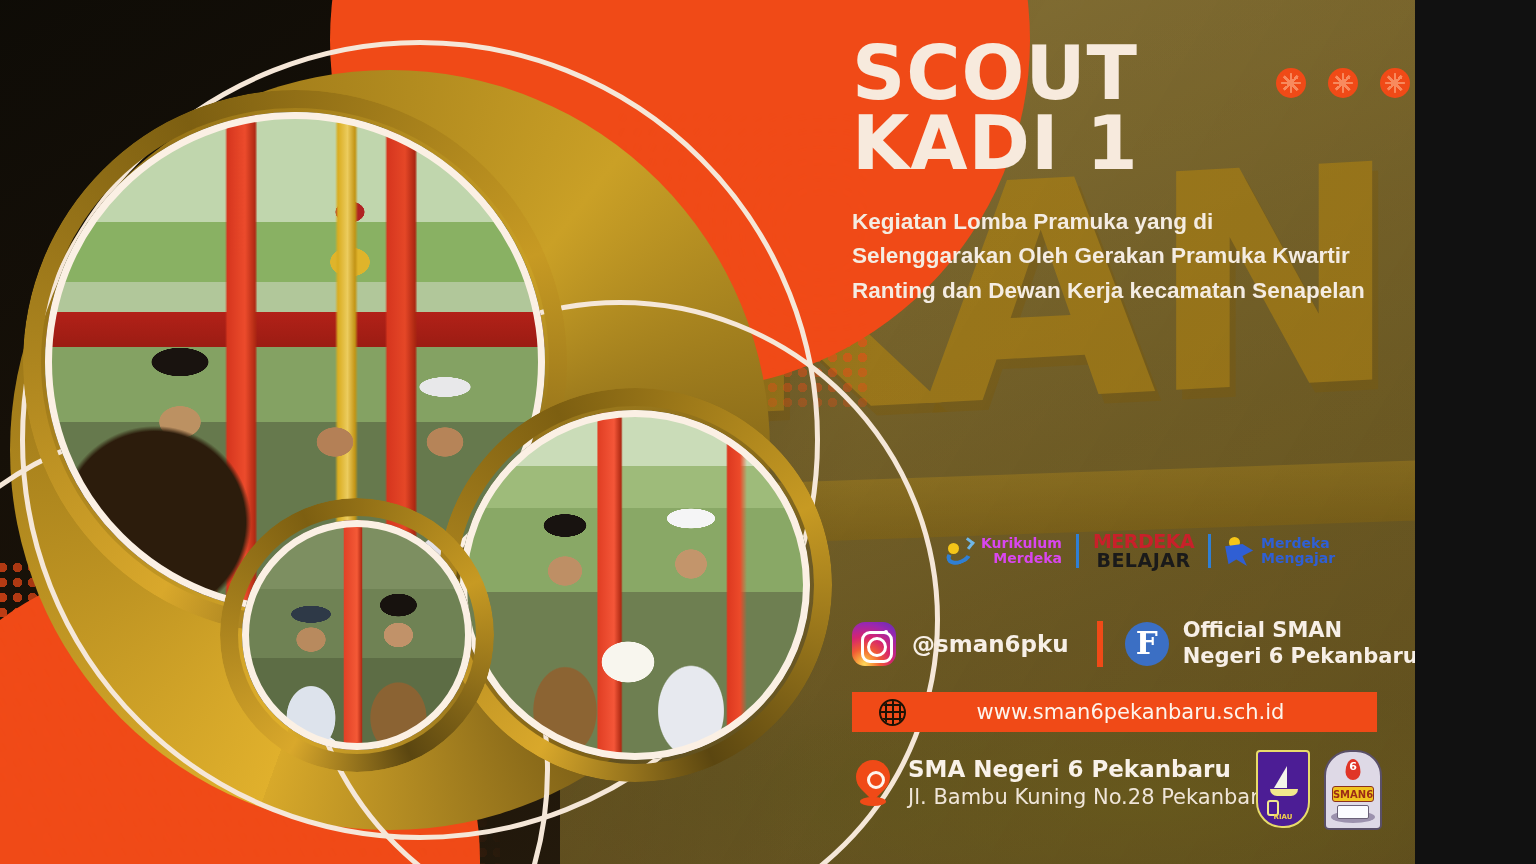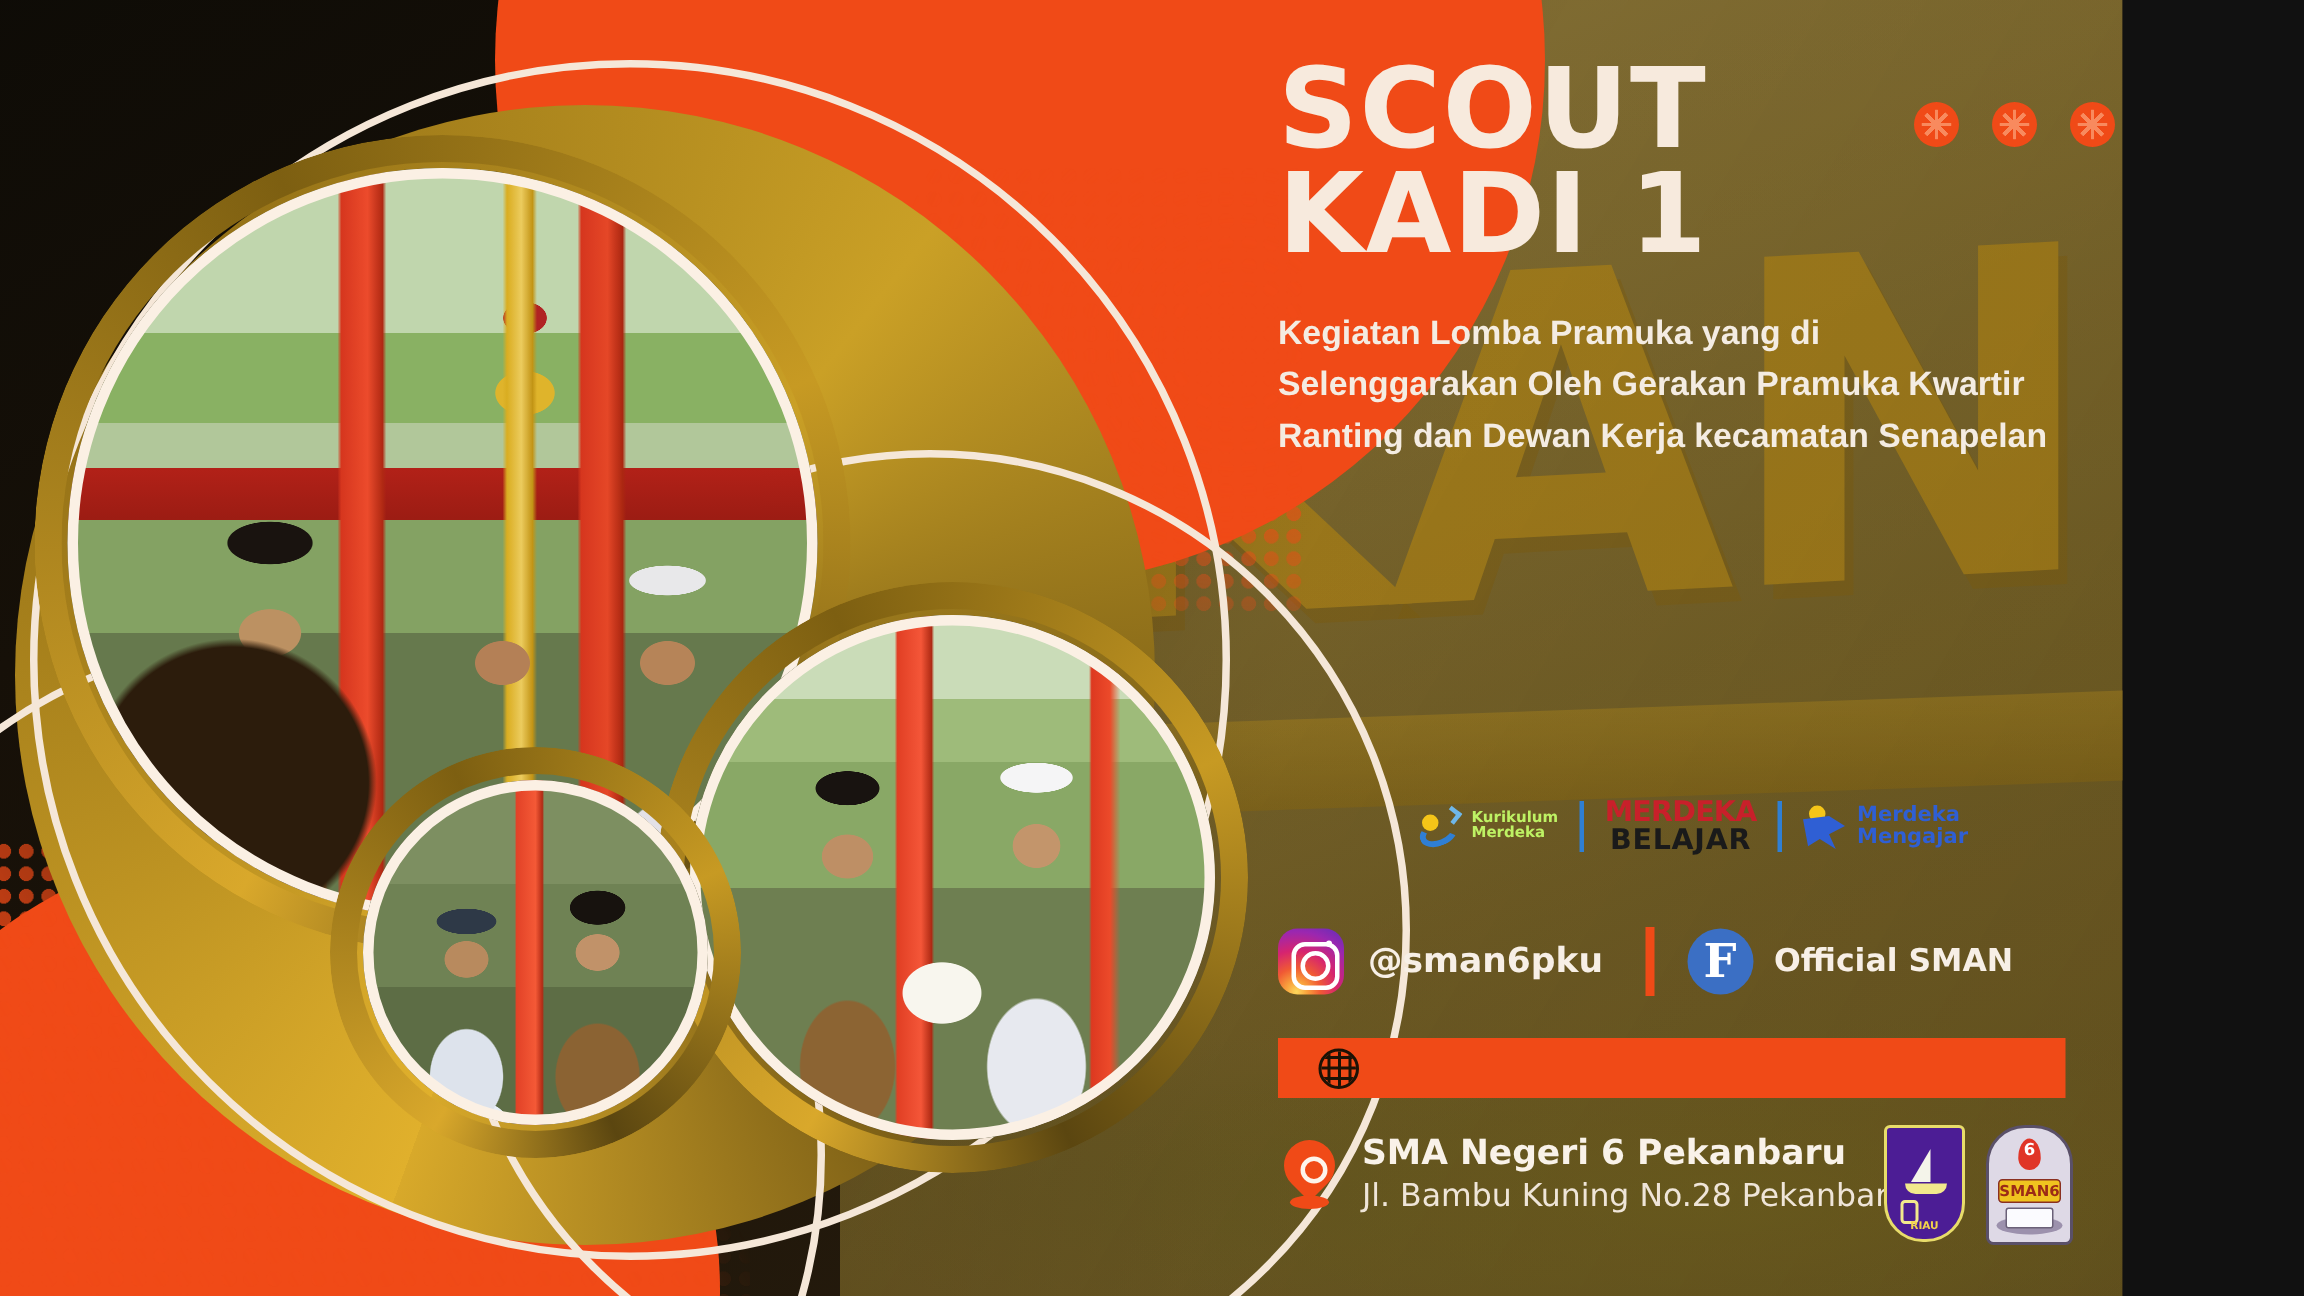--- a/index.html
+++ b/index.html
@@ -264,22 +264,22 @@
     position:absolute; left:0; top:10px; width:26px; height:17px;
     border:4px solid #2f7fd4; border-top-color:transparent;
     border-right-color:transparent; border-radius:50%;
     transform:rotate(-22deg);
   }
   .km-tick{
     position:absolute; right:1px; top:2px; width:9px; height:9px;
     border-top:3px solid #6fb7e8; border-right:3px solid #6fb7e8;
     transform:rotate(38deg);
   }
-  .km-text{ color:#bef264; font-weight:bold; font-size:10px; line-height:1.05;
-            font-family:"DejaVu Sans", sans-serif; }
+  .km-text{ color:#d946ef; font-weight:bold; font-size:14px; line-height:1.05;
+            font-family:"DejaVu Sans", sans-serif;text-align:right; }
   .divider{ width:3px; height:34px; background:#2f7fd4; }
   .logo-mb{ line-height:1; text-align:center; font-family:"DejaVu Sans", sans-serif; }
   .mb-top{ color:#c8202a; font-weight:bold; font-size:19px; letter-spacing:-.5px; }
   .mb-bot{ color:#1a1a1a; font-weight:bold; font-size:19px; letter-spacing:.5px; }
   .logo-mm{ display:flex; align-items:center; gap:6px; }
   .mm-mark{ position:relative; width:30px; height:30px; }
   .mm-head{
     position:absolute; left:4px; top:1px; width:11px; height:11px;
     border-radius:50%; background:#f5c518;
   }
@@ -548,25 +548,27 @@
       <div class="ig-icon">
           <span class="ig-dot"></span>
         </div>
       <div class="ig-handle">@sman6pku</div>
       <div class="sep-bar"></div>
       <div class="fb-icon">
           <span>F</span>
         </div>
       <div class="fb-text">
         <div>Official SMAN</div>
+        <div>Negeri 6 Pekanbaru</div>
       </div>
     </div>
 
     <div class="web-bar">
       <div class="globe"></div>
+      <div class="web-url">www.sman6pekanbaru.sch.id</div>
     </div>
 
     <div class="address">
       <div class="pin">
           <div class="pin-shadow"></div>
         </div>
       <div class="addr-text">
         <div class="addr-name">SMA Negeri 6 Pekanbaru</div>
         <div class="addr-street">Jl. Bambu Kuning No.28 Pekanbaru</div>
       </div>

